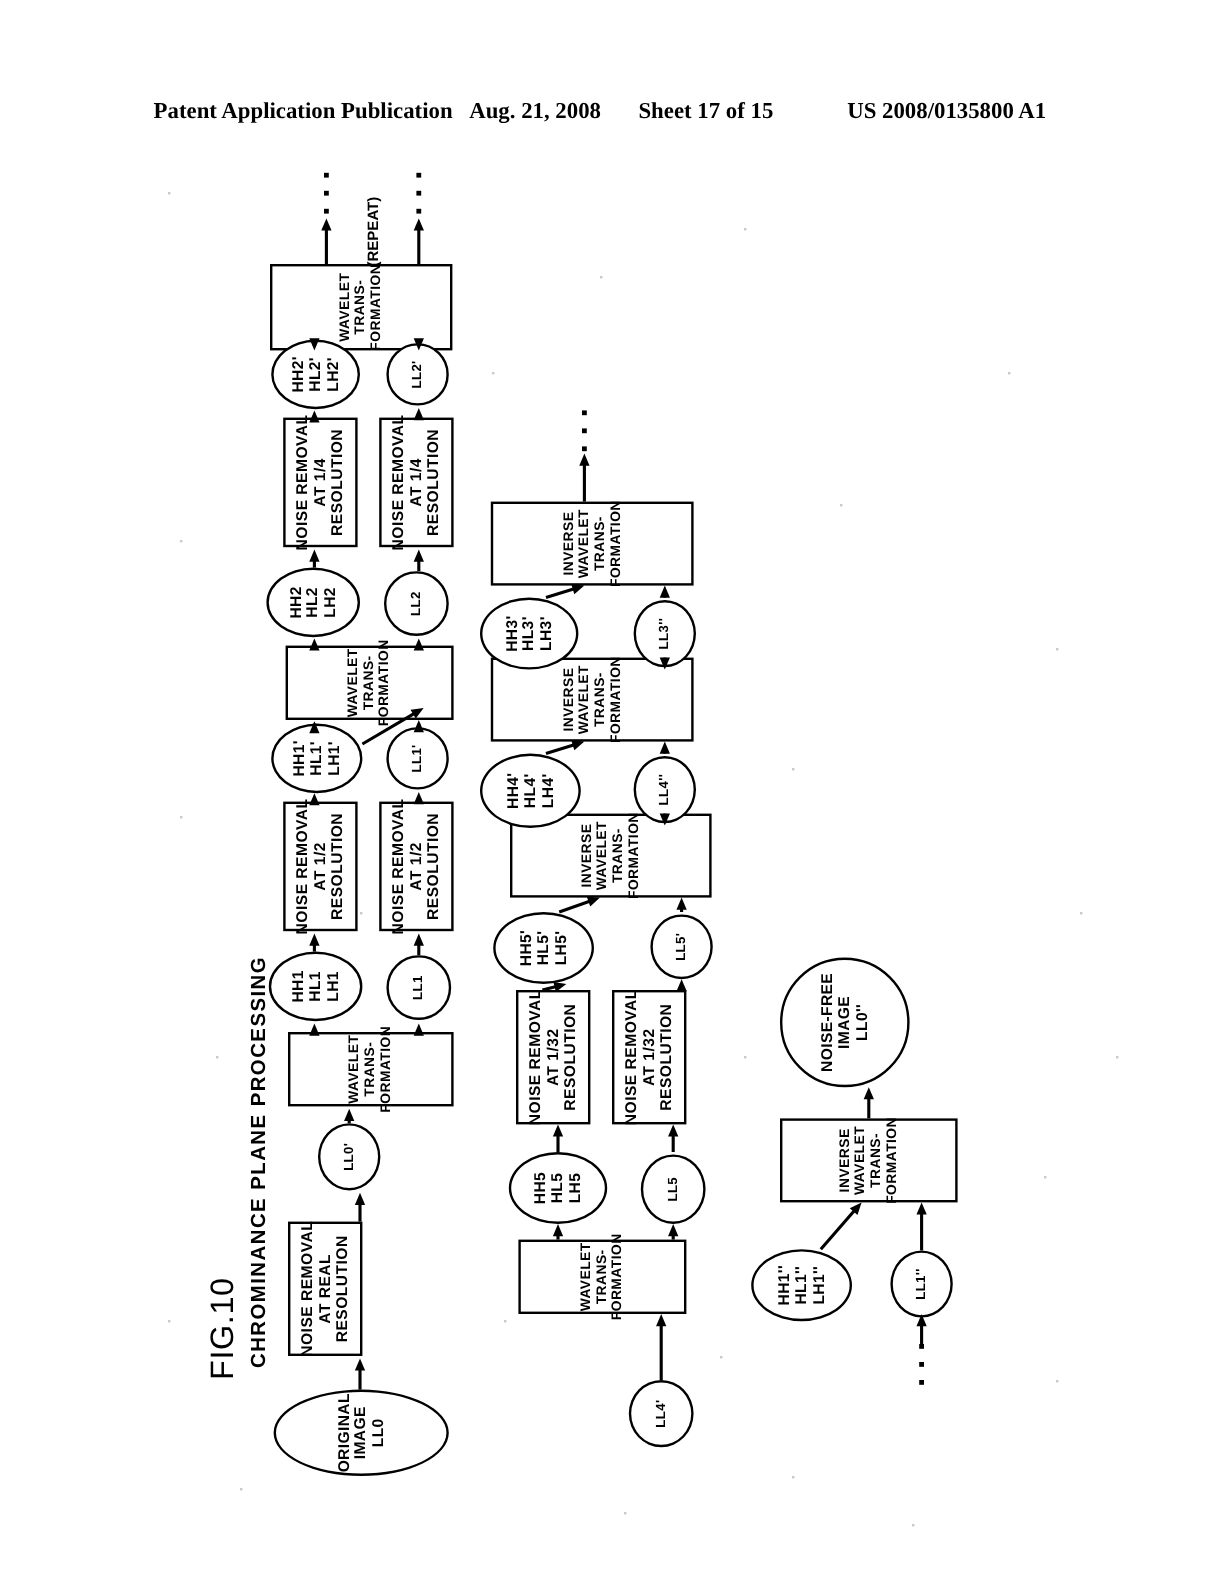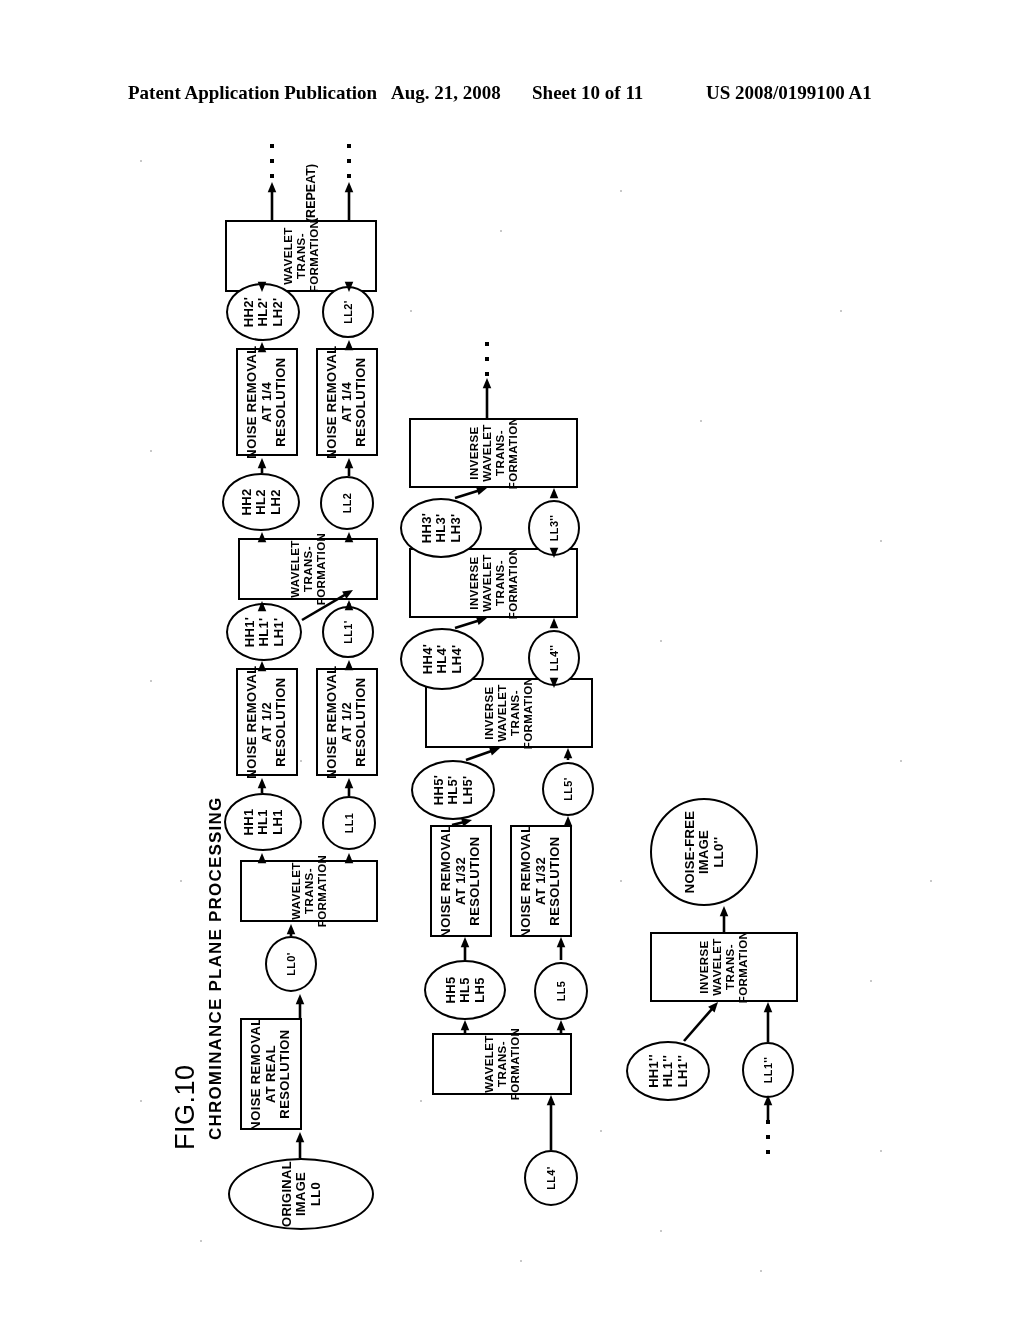--- a/index.html
+++ b/index.html
@@ -82,22 +82,22 @@
   }
   
   .speck{position:absolute;background:#9a9a9a;width:2px;height:2px;opacity:.55;}
 </style>
 </head>
 <body>
 
 <div id="pub-header">
   <span class="seg" id="hdr-pub">Patent Application Publication</span>
   <span class="seg" id="hdr-date">Aug. 21, 2008</span>
-  <span class="seg" id="hdr-sheet">Sheet 10 of 11</span>
-  <span class="seg" id="hdr-num">US 2008/0199100 A1</span>
+  <span class="seg" id="hdr-sheet">Sheet 17 of 15</span>
+  <span class="seg" id="hdr-num">US 2008/0135800 A1</span>
 </div>
 
 <div id="figure">
 
   <div id="fig-no">FIG.10</div>
   <div id="fig-caption">CHROMINANCE PLANE PROCESSING</div>
 
   <div id="boxes-layer">
       <div class="pbox" style="left: 225px; top: 100px; width: 152px; height: 72px;">
         <div class="lbl sm">WAVELET<br>TRANS-<br>FORMATION</div>

